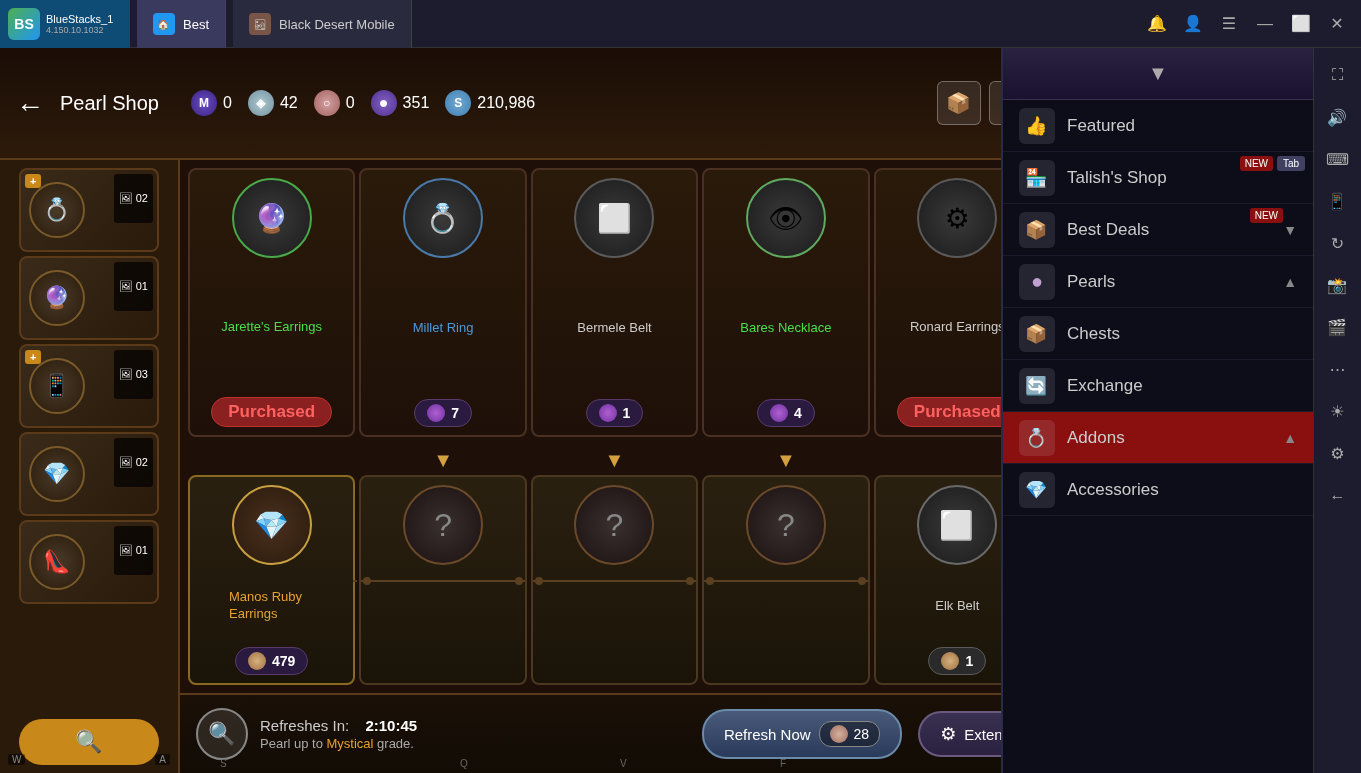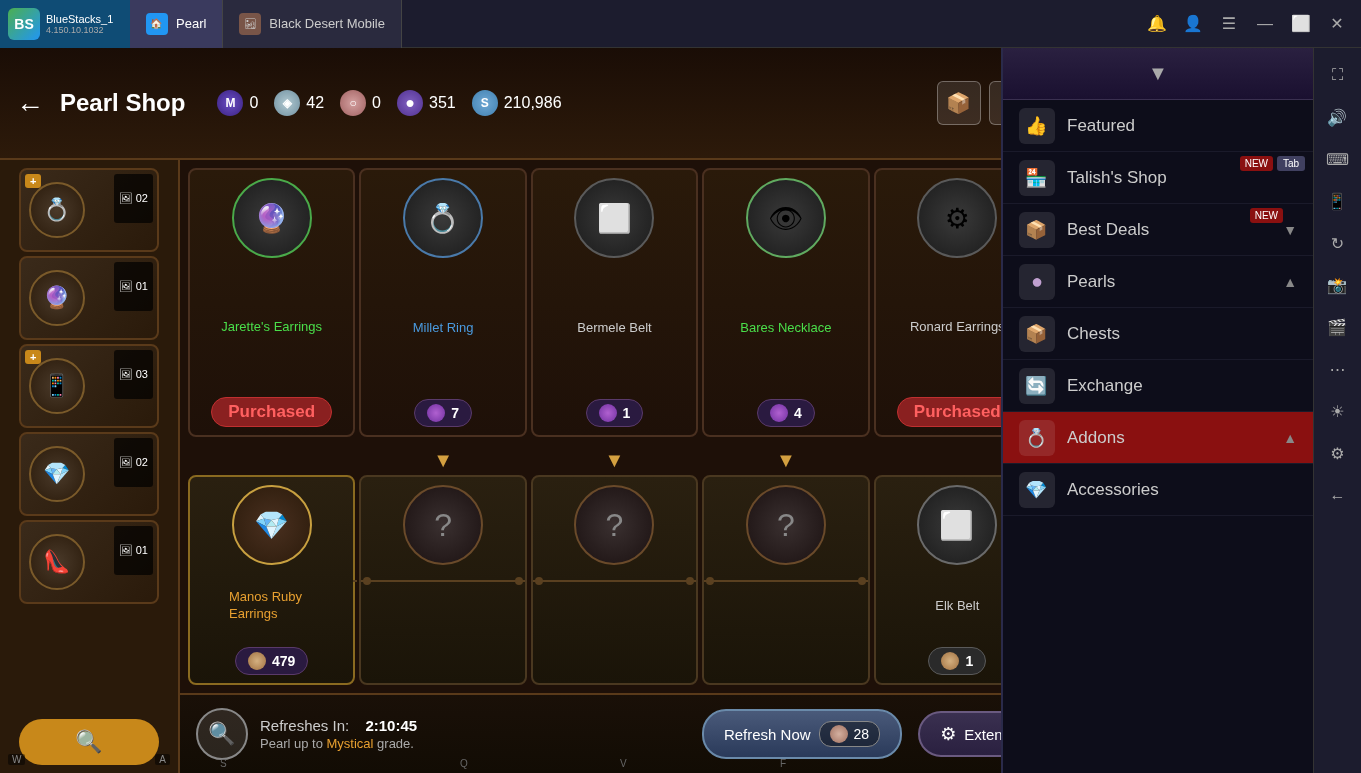--- a/index.html
+++ b/index.html
@@ -11,22 +11,22 @@
       background: #1a1a2e;
       position: relative;
     }
 
     
     .bluestacks-bar {
       width: 100%;
       height: 48px;
       background: #1c1c2e;
       display: flex;
-      align-items: center;
       border-bottom: 1px solid #333;
+      gap: 7px;
     }
     .bs-logo {
       width: 130px;
       height: 48px;
       background: #0f4c75;
       display: flex;
       align-items: center;
       padding: 4px 8px;
       gap: 6px;
     }
@@ -88,21 +88,21 @@
       display: flex; align-items: center;
       padding: 0 16px;
       border-bottom: 2px solid #5a3a1a;
       position: relative;
     }
     .back-btn {
       color: white; font-size: 28px; cursor: pointer;
       margin-right: 16px;
     }
     .shop-title {
-      color: white; font-size: 24px; font-weight: bold;
+      color: white; font-size: 20px; font-weight: normal;
       margin-right: 32px;
     }
     .currency-bar {
       display: flex; align-items: center; gap: 16px;
       flex: 1;
     }
     .currency-item {
       display: flex; align-items: center; gap: 6px;
       color: white; font-size: 16px;
     }
@@ -438,21 +438,21 @@
 <div class="bluestacks-bar">
   <div class="bs-logo">
     <div class="bs-logo-icon">BS</div>
     <div class="bs-logo-text">
       <div>BlueStacks_1</div>
       <div style="font-size:9px;color:#aaa">4.150.10.1032</div>
     </div>
   </div>
   <div class="bs-tab active">
     <div class="bs-tab-icon home">🏠</div>
-    <span>Pearl</span>
+    <span>Best</span>
   </div>
   <div class="bs-tab">
     <div class="bs-tab-icon game">🏜</div>
     <span>Black Desert Mobile</span>
   </div>
   <div class="bs-right-icons">
     <button class="bs-icon-btn">🔔</button>
     <button class="bs-icon-btn">👤</button>
     <button class="bs-icon-btn">☰</button>
     <button class="bs-icon-btn">—</button>

